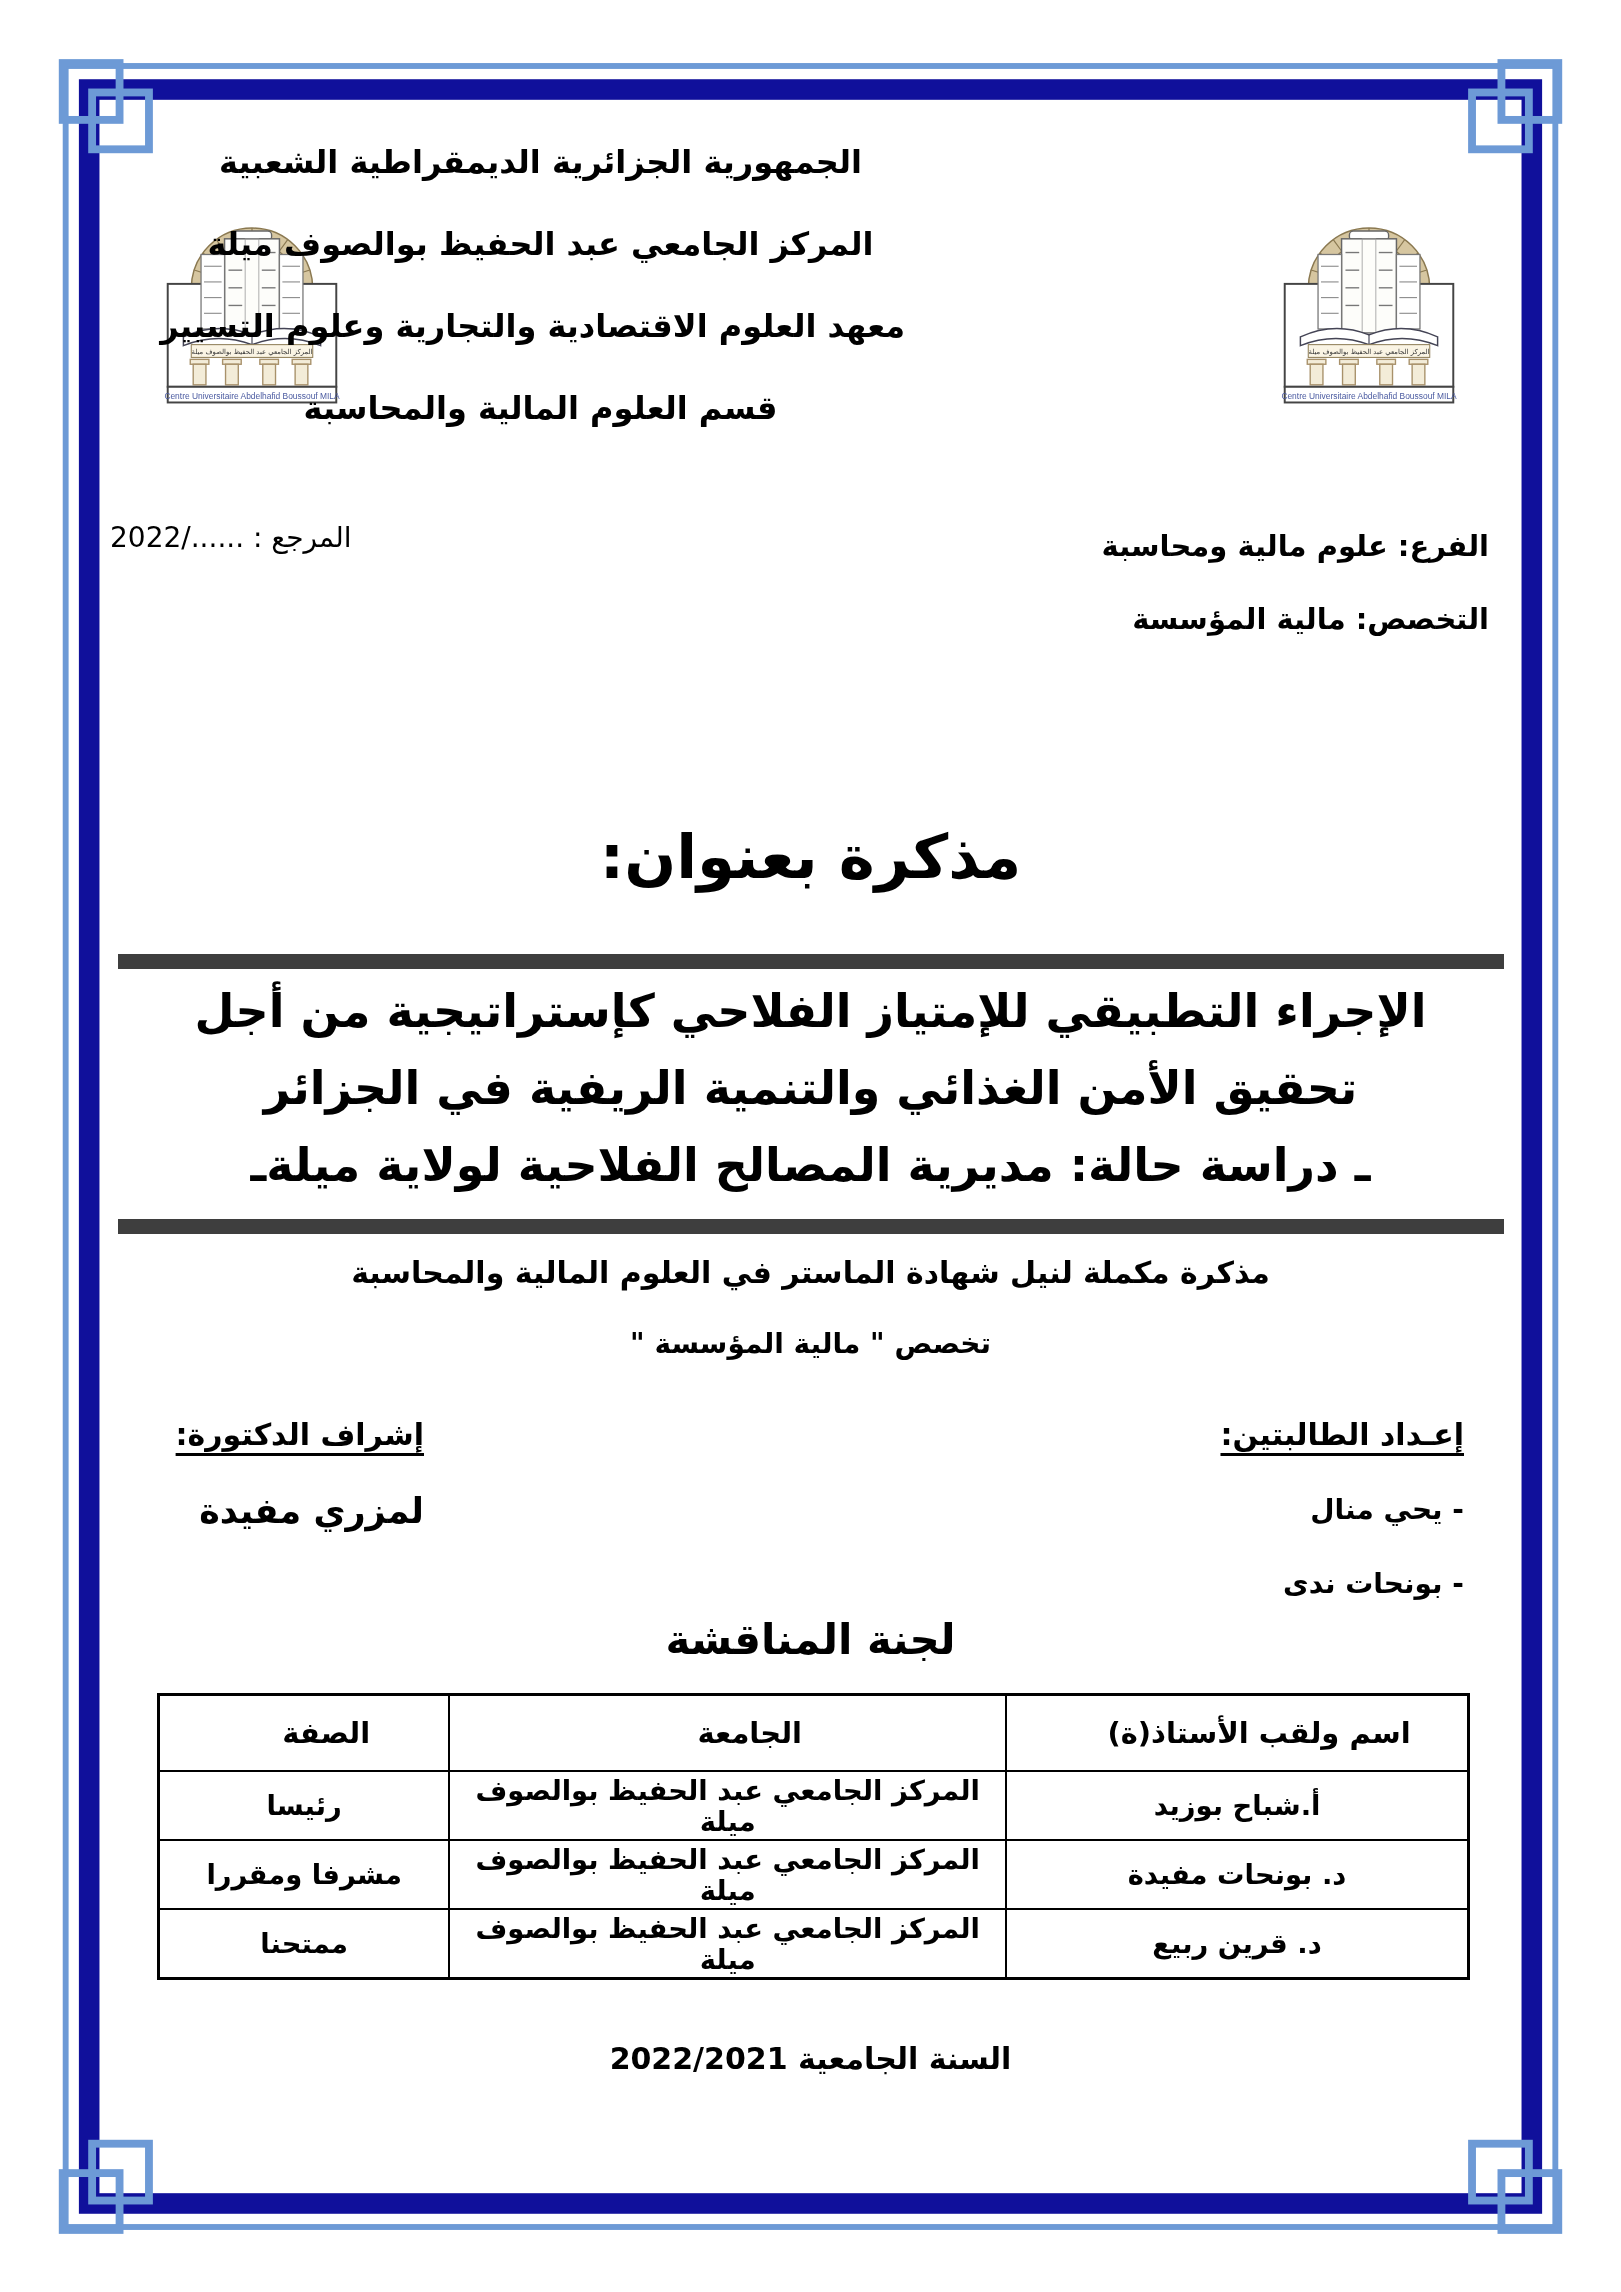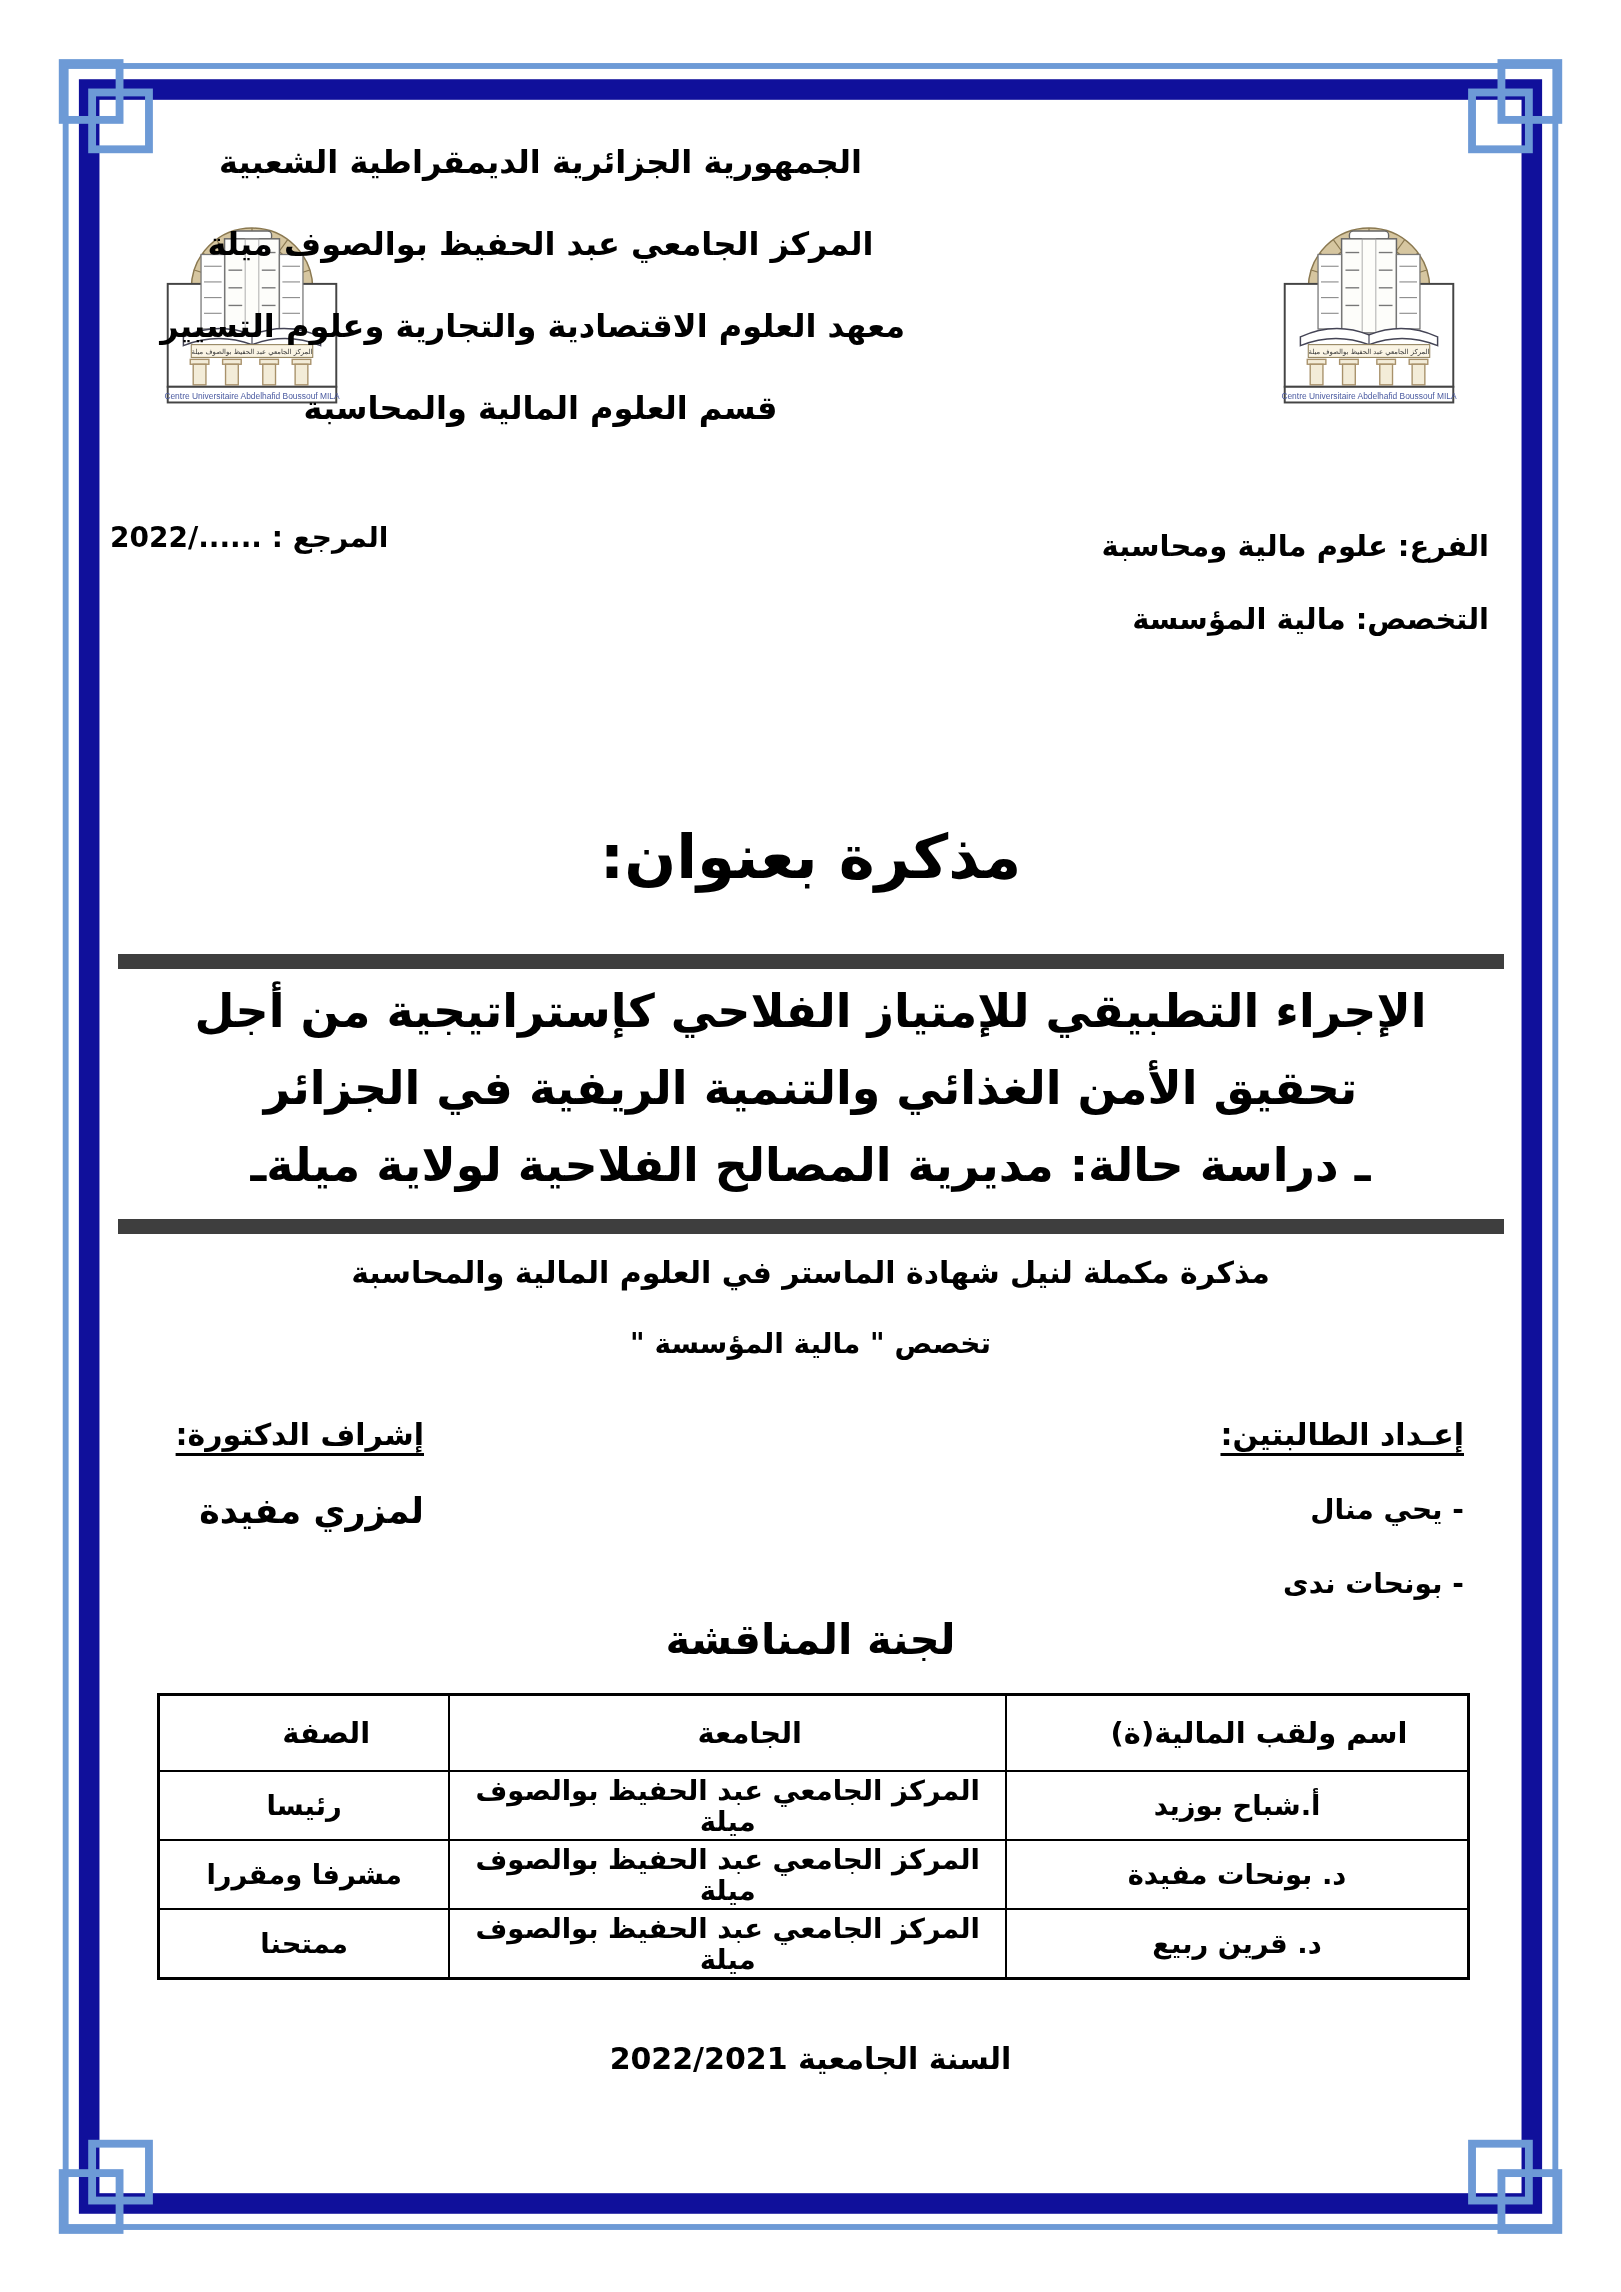--- a/index.html
+++ b/index.html
@@ -21,21 +21,21 @@
   .logo{position:absolute;top:196px;width:196px;height:214px;}
   .logo.left{left:154px;}
   .logo.right{left:1271px;}
   .meta-block{
     position:absolute;top:510px;right:132px;left:490px;
     direction:rtl;text-align:right;font-weight:bold;font-size:29px;line-height:73px;
     white-space:nowrap;
   }
   .meta-ref{
     position:absolute;top:521px;left:110px;
-    direction:rtl;font-weight:bold;font-size:28px;white-space:nowrap;
+    direction:rtl;font-weight:normal;font-size:28px;white-space:nowrap;
   }
   .memo-heading{
     position:absolute;top:821px;left:0;width:100%;
     text-align:center;direction:rtl;font-weight:bold;font-size:61px;white-space:nowrap;
   }
   .bar{position:absolute;left:118px;width:1386px;height:14.7px;background:#3e3e3e;}
   .bar1{top:954px;}
   .bar2{top:1219px;}
   .main-title{
     position:absolute;top:973px;left:98px;width:1425px;
@@ -259,21 +259,21 @@
   <div class="committee-heading">لجنة المناقشة</div>
   <div class="table-wrap">
     <table class="committee">
       <colgroup>
           <col class="c-name">
           <col class="c-univ">
           <col class="c-role">
         </colgroup>
       <thead>
         <tr>
-          <th>اسم ولقب المالية(ة)</th>
+          <th>اسم ولقب الأستاذ(ة)</th>
           <th>الجامعة</th>
           <th>الصفة</th>
         </tr>
       </thead>
       <tbody>
         <tr>
           <td>أ.شباح بوزيد</td>
           <td>المركز الجامعي عبد الحفيظ بوالصوف ميلة</td>
           <td>رئيسا</td>
         </tr>

